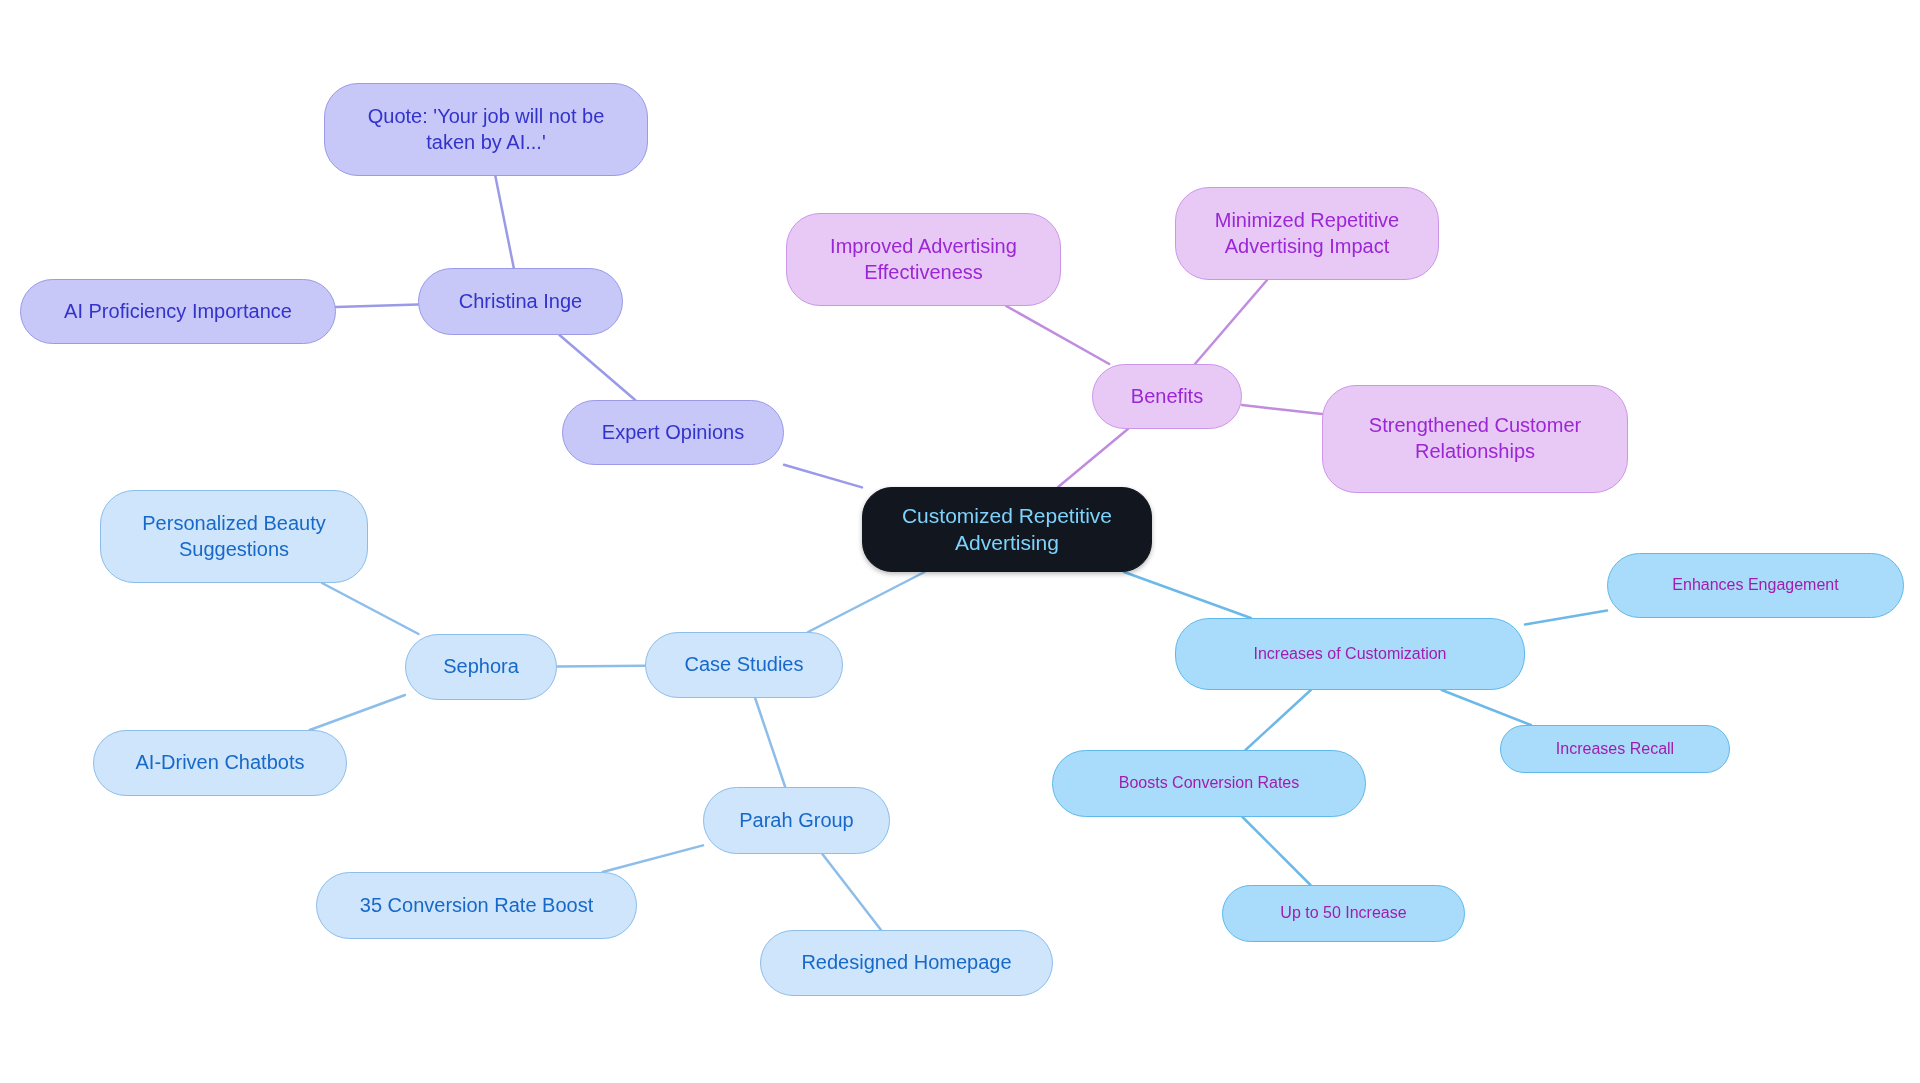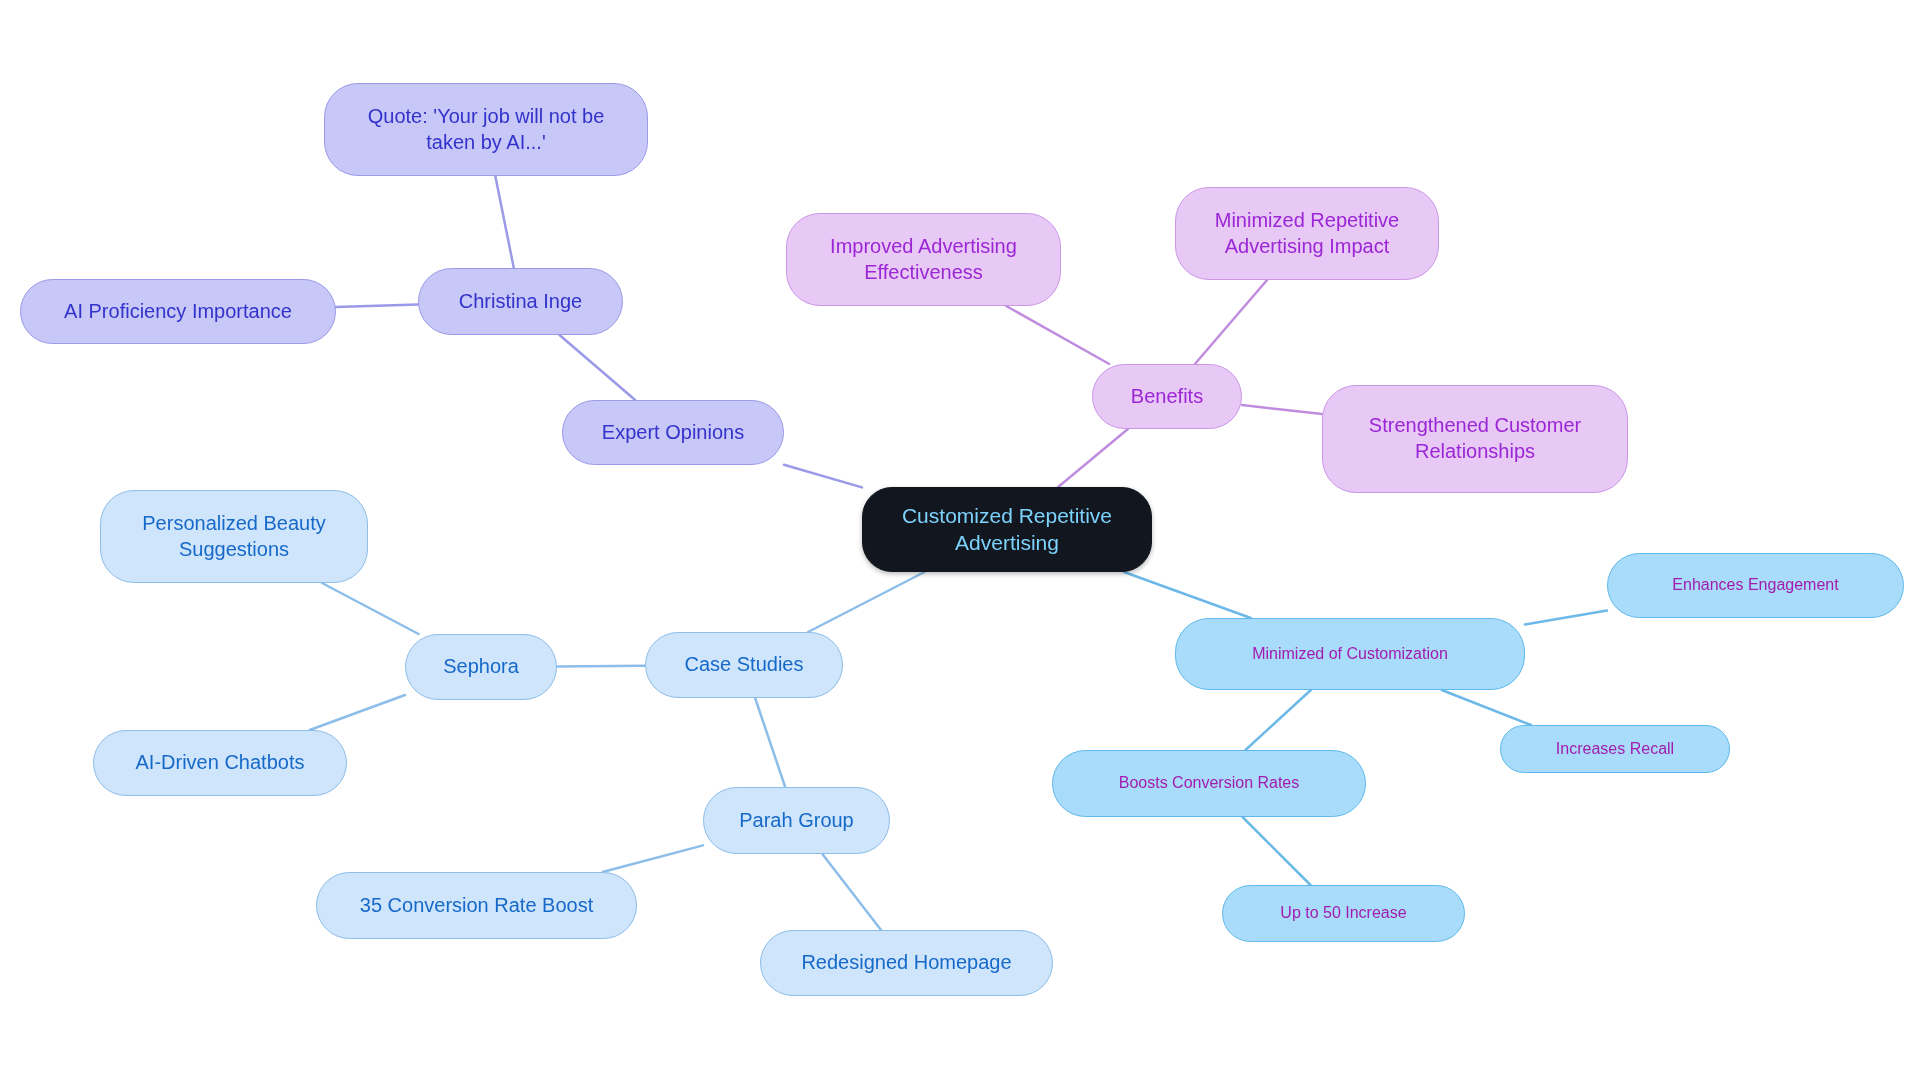--- a/index.html
+++ b/index.html
@@ -104,21 +104,21 @@
       <div class="node node-purple" style="left: 324px; top: 83px; width: 324px; height: 93px;">Quote: 'Your job will not be
 taken by AI...'</div>
       <div class="node node-purple" style="left: 20px; top: 279px; width: 316px; height: 65px;">AI Proficiency Importance</div>
       <div class="node node-pink" style="left: 1092px; top: 364px; width: 150px; height: 65px;">Benefits</div>
       <div class="node node-pink" style="left: 786px; top: 213px; width: 275px; height: 93px;">Improved Advertising
 Effectiveness</div>
       <div class="node node-pink" style="left: 1175px; top: 187px; width: 264px; height: 93px;">Minimized Repetitive
 Advertising Impact</div>
       <div class="node node-pink" style="left: 1322px; top: 385px; width: 306px; height: 108px;">Strengthened Customer
 Relationships</div>
-      <div class="node node-blue-strong" style="left: 1175px; top: 618px; width: 350px; height: 72px;">Minimized of Customization</div>
+      <div class="node node-blue-strong" style="left: 1175px; top: 618px; width: 350px; height: 72px;">Increases of Customization</div>
       <div class="node node-blue-strong" style="left: 1607px; top: 553px; width: 297px; height: 65px;">Enhances Engagement</div>
       <div class="node node-blue-strong" style="left: 1500px; top: 725px; width: 230px; height: 48px;">Increases Recall</div>
       <div class="node node-blue-strong" style="left: 1052px; top: 750px; width: 314px; height: 67px;">Boosts Conversion Rates</div>
       <div class="node node-blue-strong" style="left: 1222px; top: 885px; width: 243px; height: 57px;">Up to 50 Increase</div>
       <div class="node node-blue-light" style="left: 645px; top: 632px; width: 198px; height: 66px;">Case Studies</div>
       <div class="node node-blue-light" style="left: 405px; top: 634px; width: 152px; height: 66px;">Sephora</div>
       <div class="node node-blue-light" style="left: 100px; top: 490px; width: 268px; height: 93px;">Personalized Beauty
 Suggestions</div>
       <div class="node node-blue-light" style="left: 93px; top: 730px; width: 254px; height: 66px;">AI-Driven Chatbots</div>
       <div class="node node-blue-light" style="left: 703px; top: 787px; width: 187px; height: 67px;">Parah Group</div>

